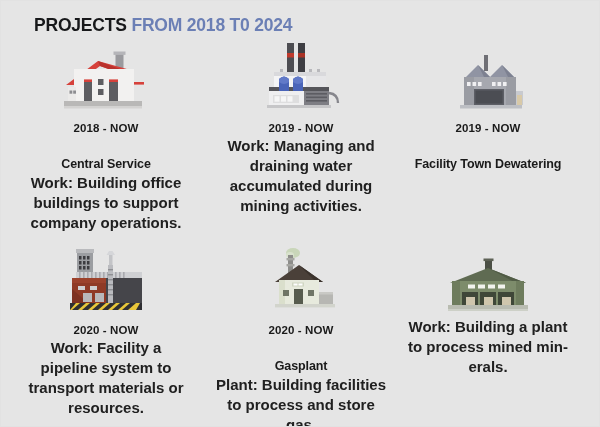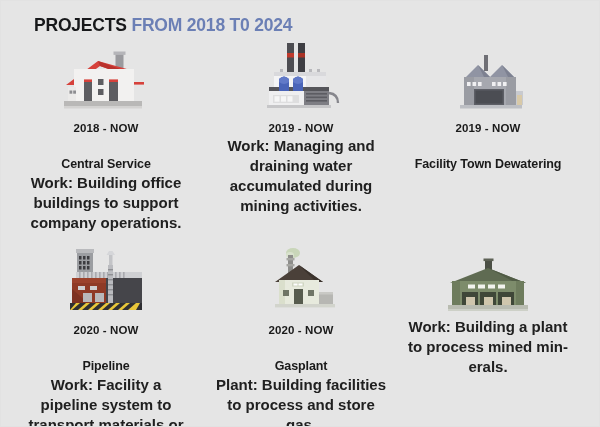--- a/index.html
+++ b/index.html
@@ -278,21 +278,20 @@
             <path d="M36 58 l6 0 l-8 7 l-6 0 Z"></path>
             <path d="M46 58 l6 0 l-8 7 l-6 0 Z"></path>
             <path d="M56 58 l6 0 l-8 7 l-6 0 Z"></path>
             <path d="M66 58 l6 0 l-8 7 l-6 0 Z"></path>
             <path d="M76 58 l6 0 l-8 7 l-6 0 Z"></path>
             <path d="M86 58 l2 0 l0 7 l-6 0 Z"></path>
           </g>
         </svg>
       </div>
       <div class="years">2020 - NOW</div>
-      <div class="proj-name">Pipeline</div>
       <div class="proj-desc narrow">Work: Facility a pipeline system to transport materials or resources.</div>
     </div>
 
     <div class="card col-2">
       <div class="icon-wrap">
         <svg width="104" height="70" viewBox="0 0 104 70">
 
           <ellipse cx="44" cy="8" rx="7" ry="5" fill="#c9d6b9"></ellipse>
           <ellipse cx="41" cy="10" rx="4" ry="3" fill="#d9e2cd"></ellipse>
 

